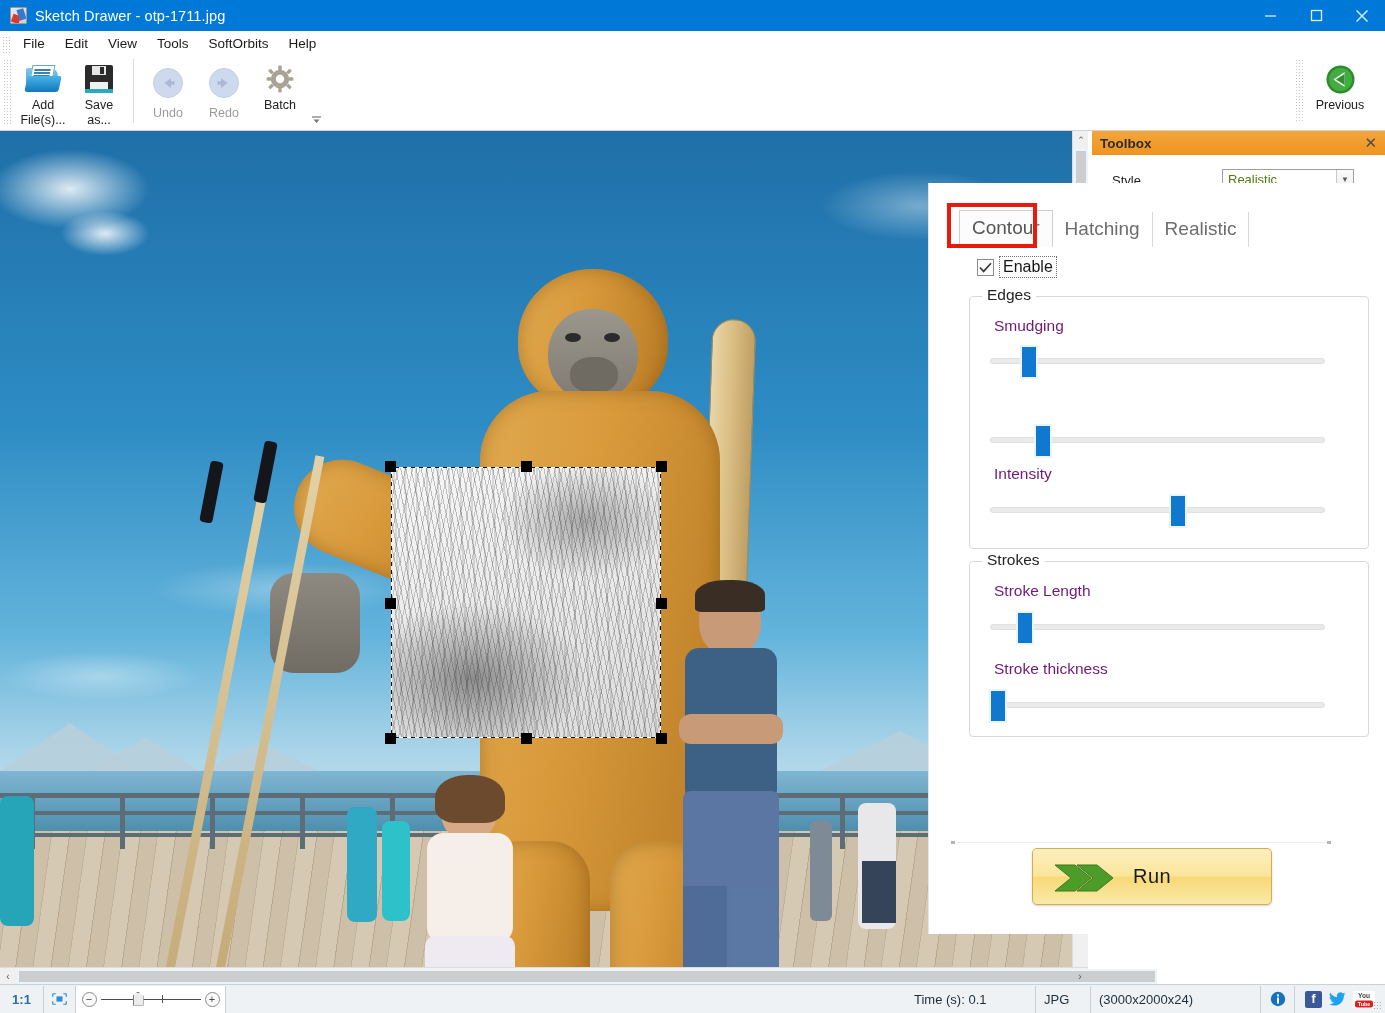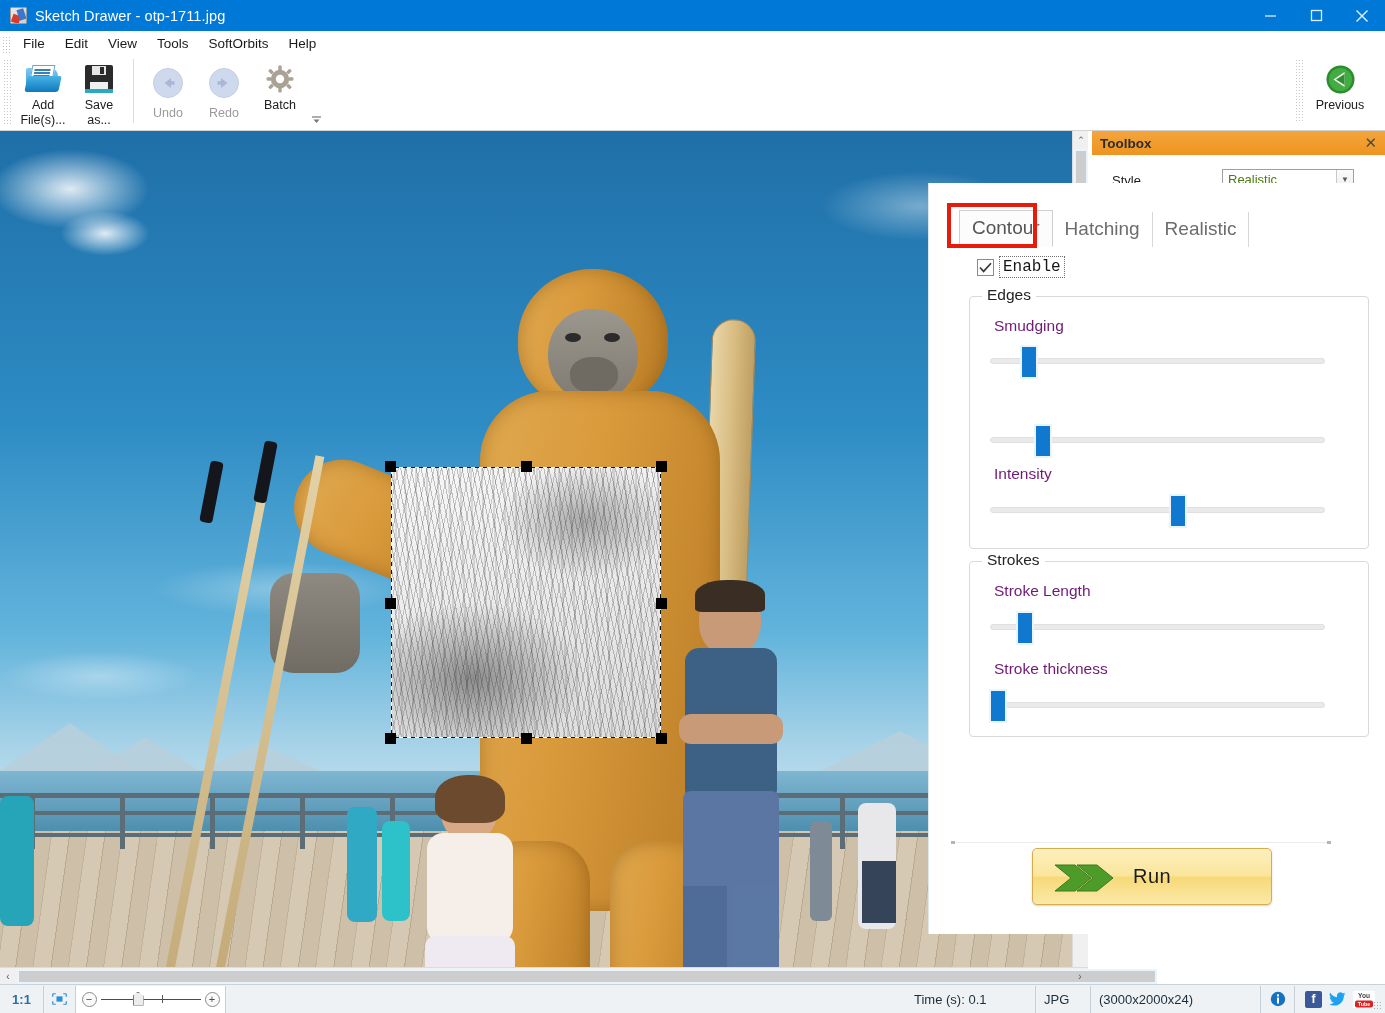--- a/index.html
+++ b/index.html
@@ -228,21 +228,21 @@
   }
 
   .enable-row { position:absolute; left:48px; top:74px; display:flex; align-items:center; }
   .chk {
     width:17px; height:17px; border:1px solid #8c8c8c; background:#fdfdfd;
     display:flex; align-items:center; justify-content:center; margin-right:6px;
   }
   .chk svg { display:block; }
   .enable-label {
     font-size:16px; color:#151515; padding:1px 3px;
-    outline:1px dotted #6f6f6f; outline-offset:0px;font-family:Liberation Mono, monospace;
+    outline:1px dotted #6f6f6f; outline-offset:0px;
   }
 
   .groupbox {
     position:absolute; border:1px solid #d9d9d9; border-radius:4px;
   }
   .groupbox > .legend {
     position:absolute; left:12px; top:-11px; background:#fff; padding:0 5px;
     font-size:15.5px; color:#242424;
   }
   .param { position:absolute; left:0; width:100%; }

